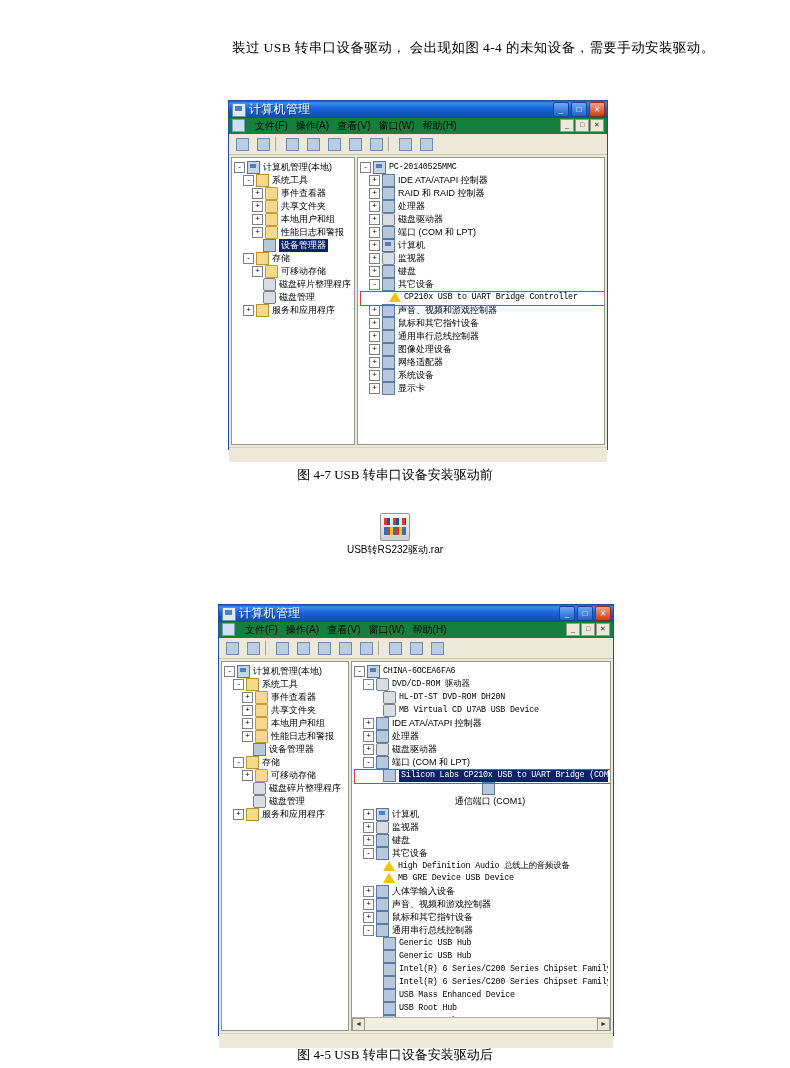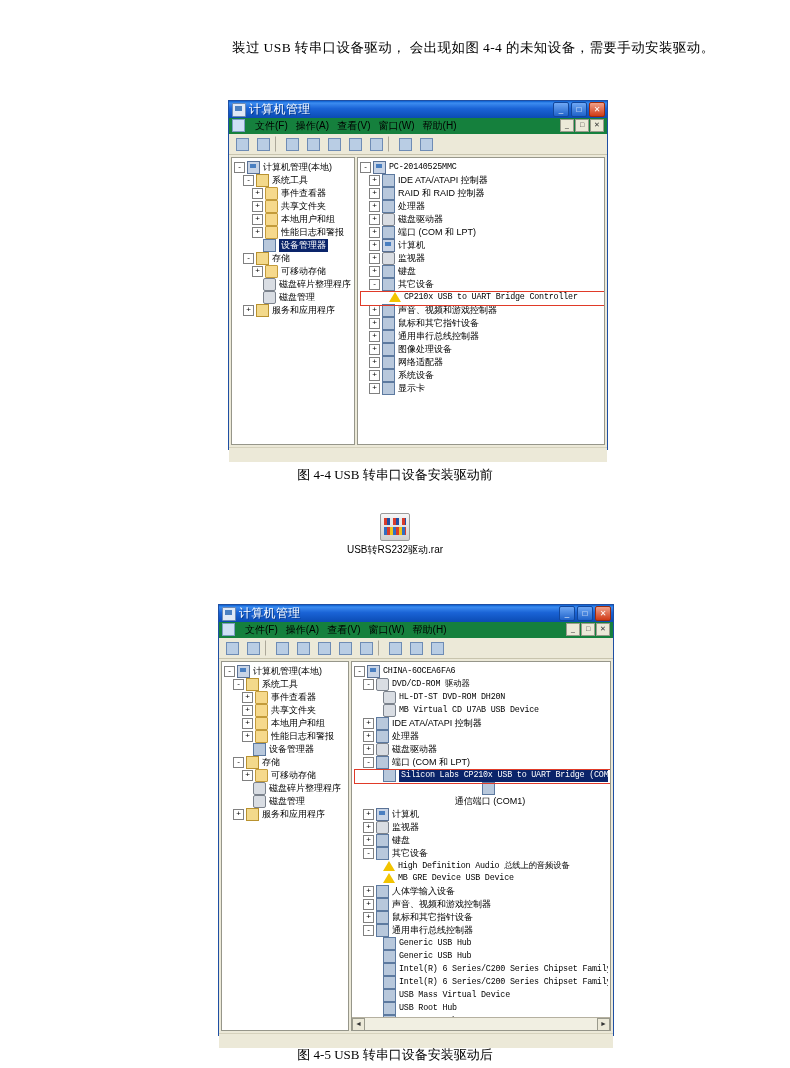--- a/index.html
+++ b/index.html
@@ -395,21 +395,21 @@
               <span class="ic chip"></span>
               <span class="lbl">显示卡</span>
             </div>
           </div>
         <div class="redbox" id="w1-redbox" style="left: 2px; top: 133px; width: 248px; height: 14.5px;"></div>
       </div>
     </div>
     <div class="statusbar"></div>
   </div>
 
-  <div class="caption cap1">图 4-4 USB 转串口设备安装驱动前</div>
+  <div class="caption cap1">图 4-7 USB 转串口设备安装驱动前</div>
 
   <div class="ziprow">
     <span class="zipicon"></span>
     <span class="ziplabel">USB转RS232驱动.rar</span>
   </div>
 
 
   <div class="win win2">
     <div class="titlebar">
       <div class="tico"></div>
@@ -650,21 +650,21 @@
               <span class="lbl mono">Intel(R) 6 Series/C200 Series Chipset Family USB Enhanced</span>
             </div>
             <div class="tr" style="padding-left: 18px;">
               <span class="sp"></span>
               <span class="ic chip"></span>
               <span class="lbl mono">Intel(R) 6 Series/C200 Series Chipset Family USB Enhanced</span>
             </div>
             <div class="tr" style="padding-left: 18px;">
               <span class="sp"></span>
               <span class="ic chip"></span>
-              <span class="lbl mono">USB Mass Virtual Device</span>
+              <span class="lbl mono">USB Mass Enhanced Device</span>
             </div>
             <div class="tr" style="padding-left: 18px;">
               <span class="sp"></span>
               <span class="ic chip"></span>
               <span class="lbl mono">USB Root Hub</span>
             </div>
             <div class="tr" style="padding-left: 18px;">
               <span class="sp"></span>
               <span class="ic chip"></span>
               <span class="lbl mono">USB Root Hub</span>

